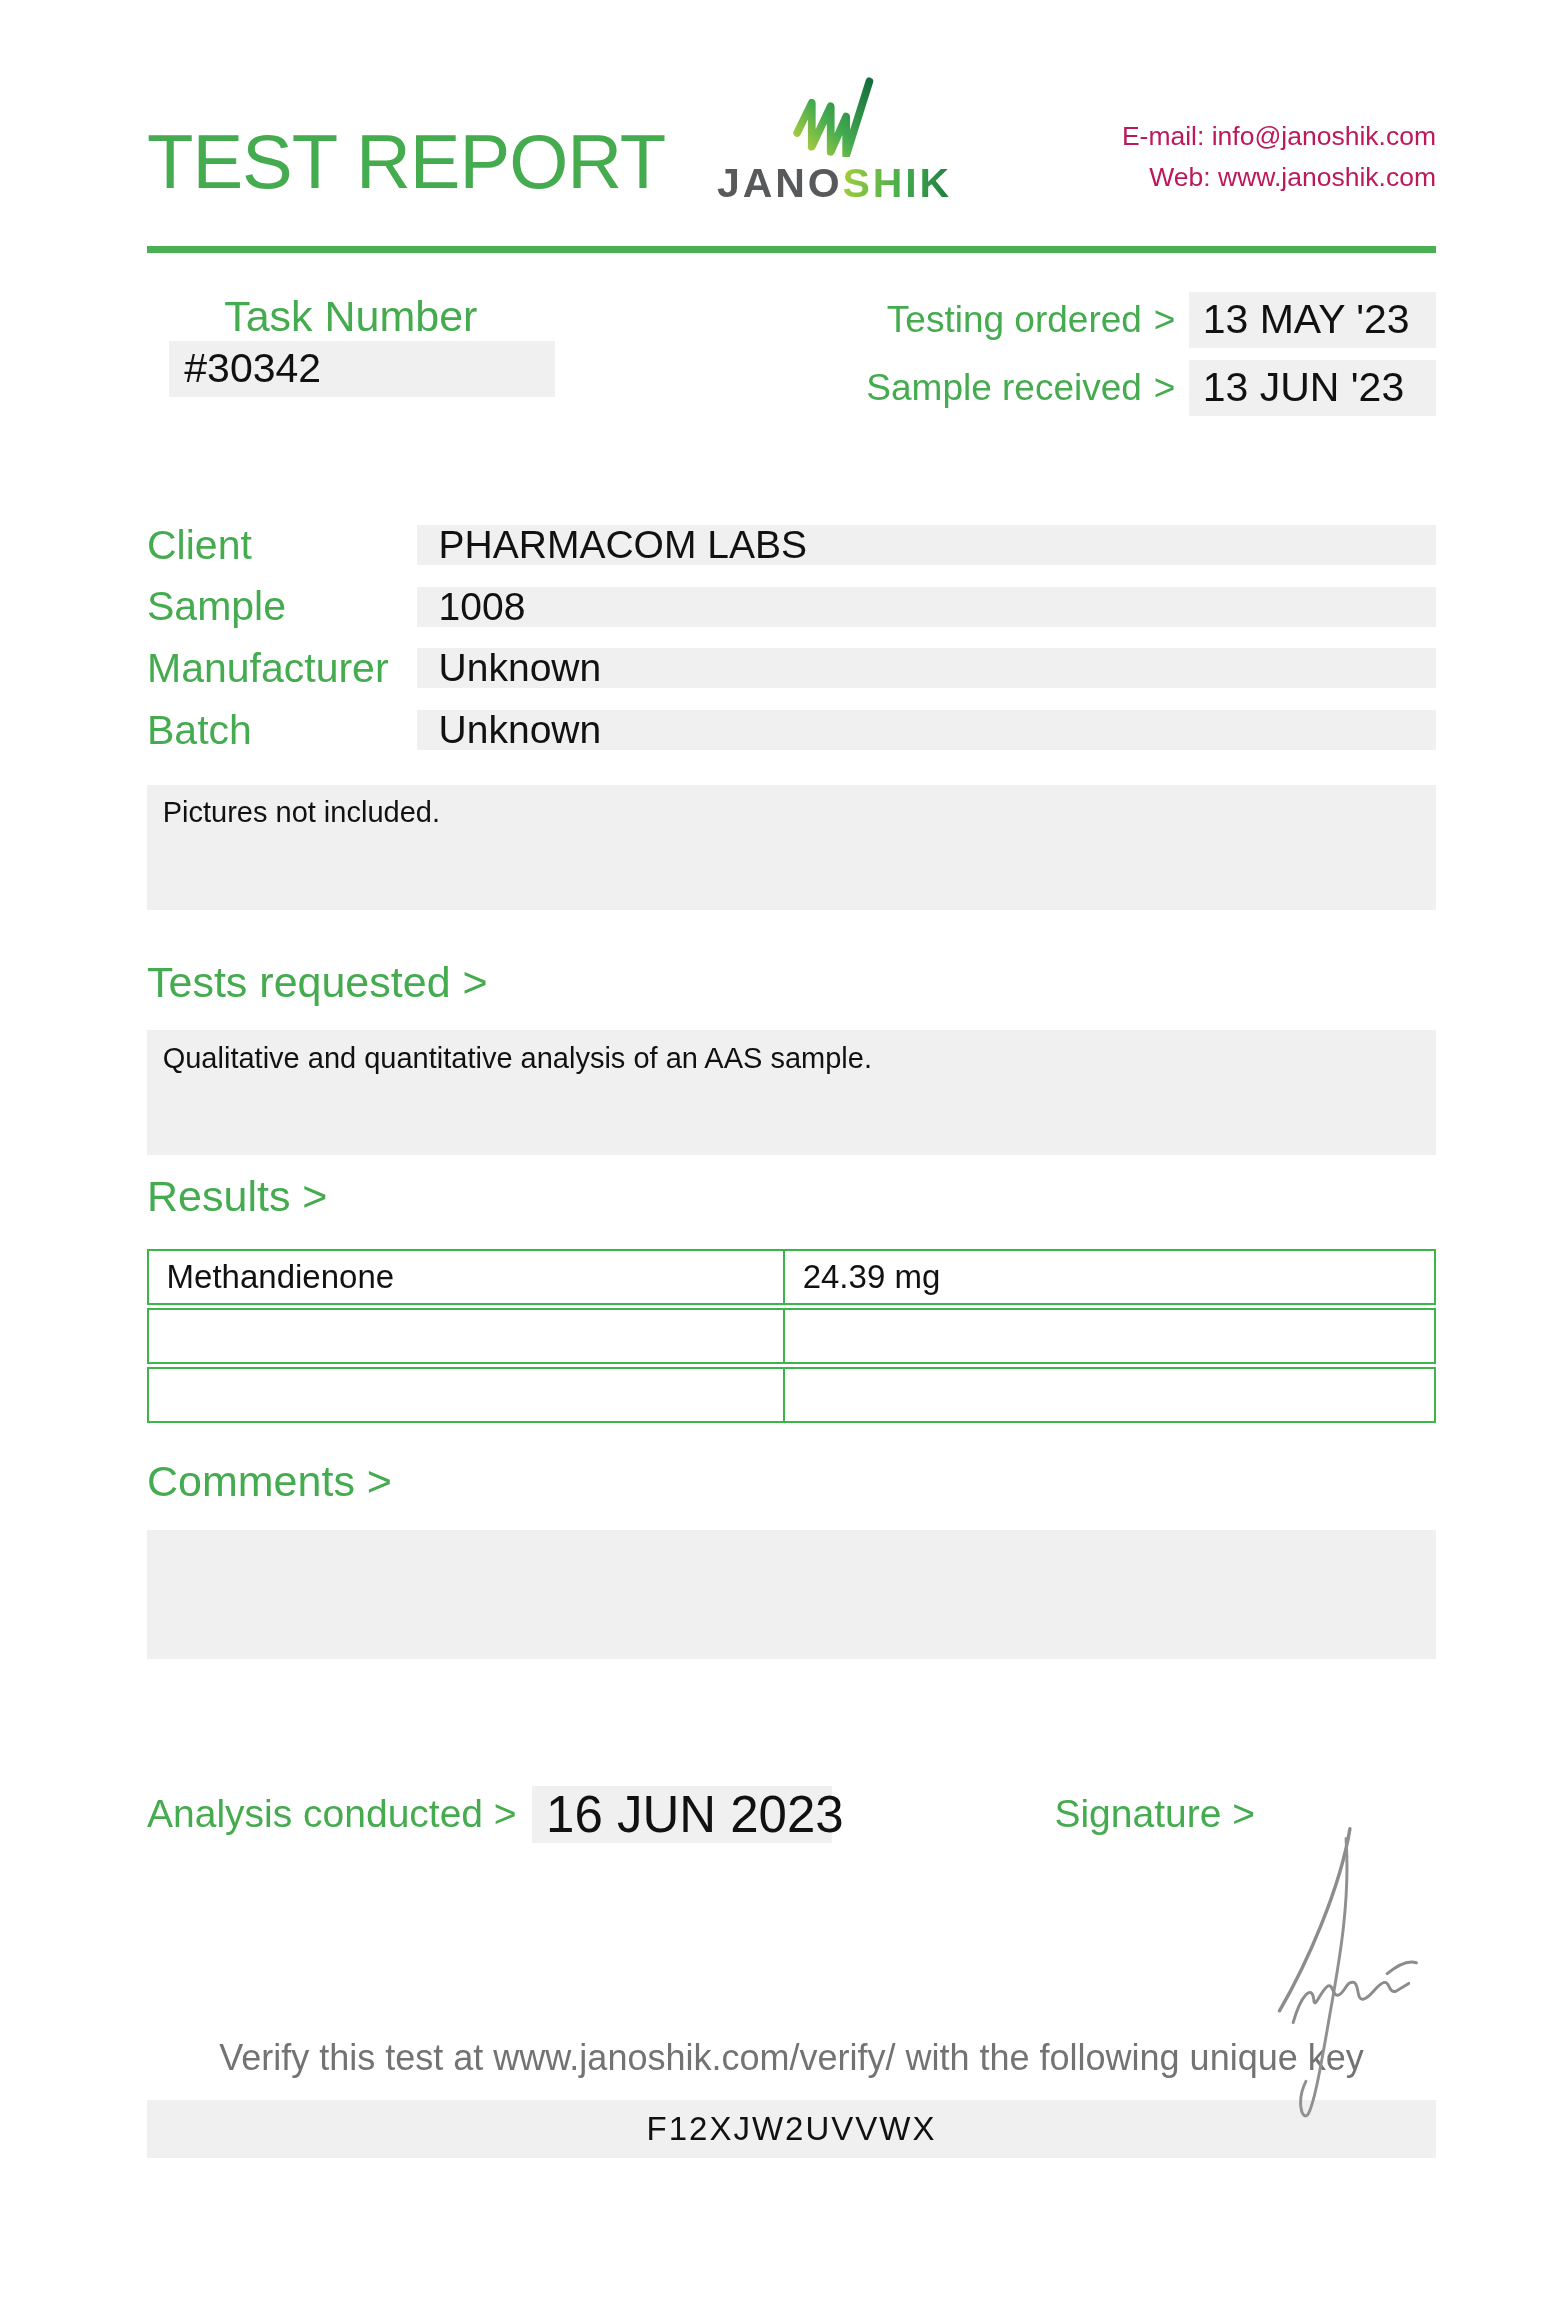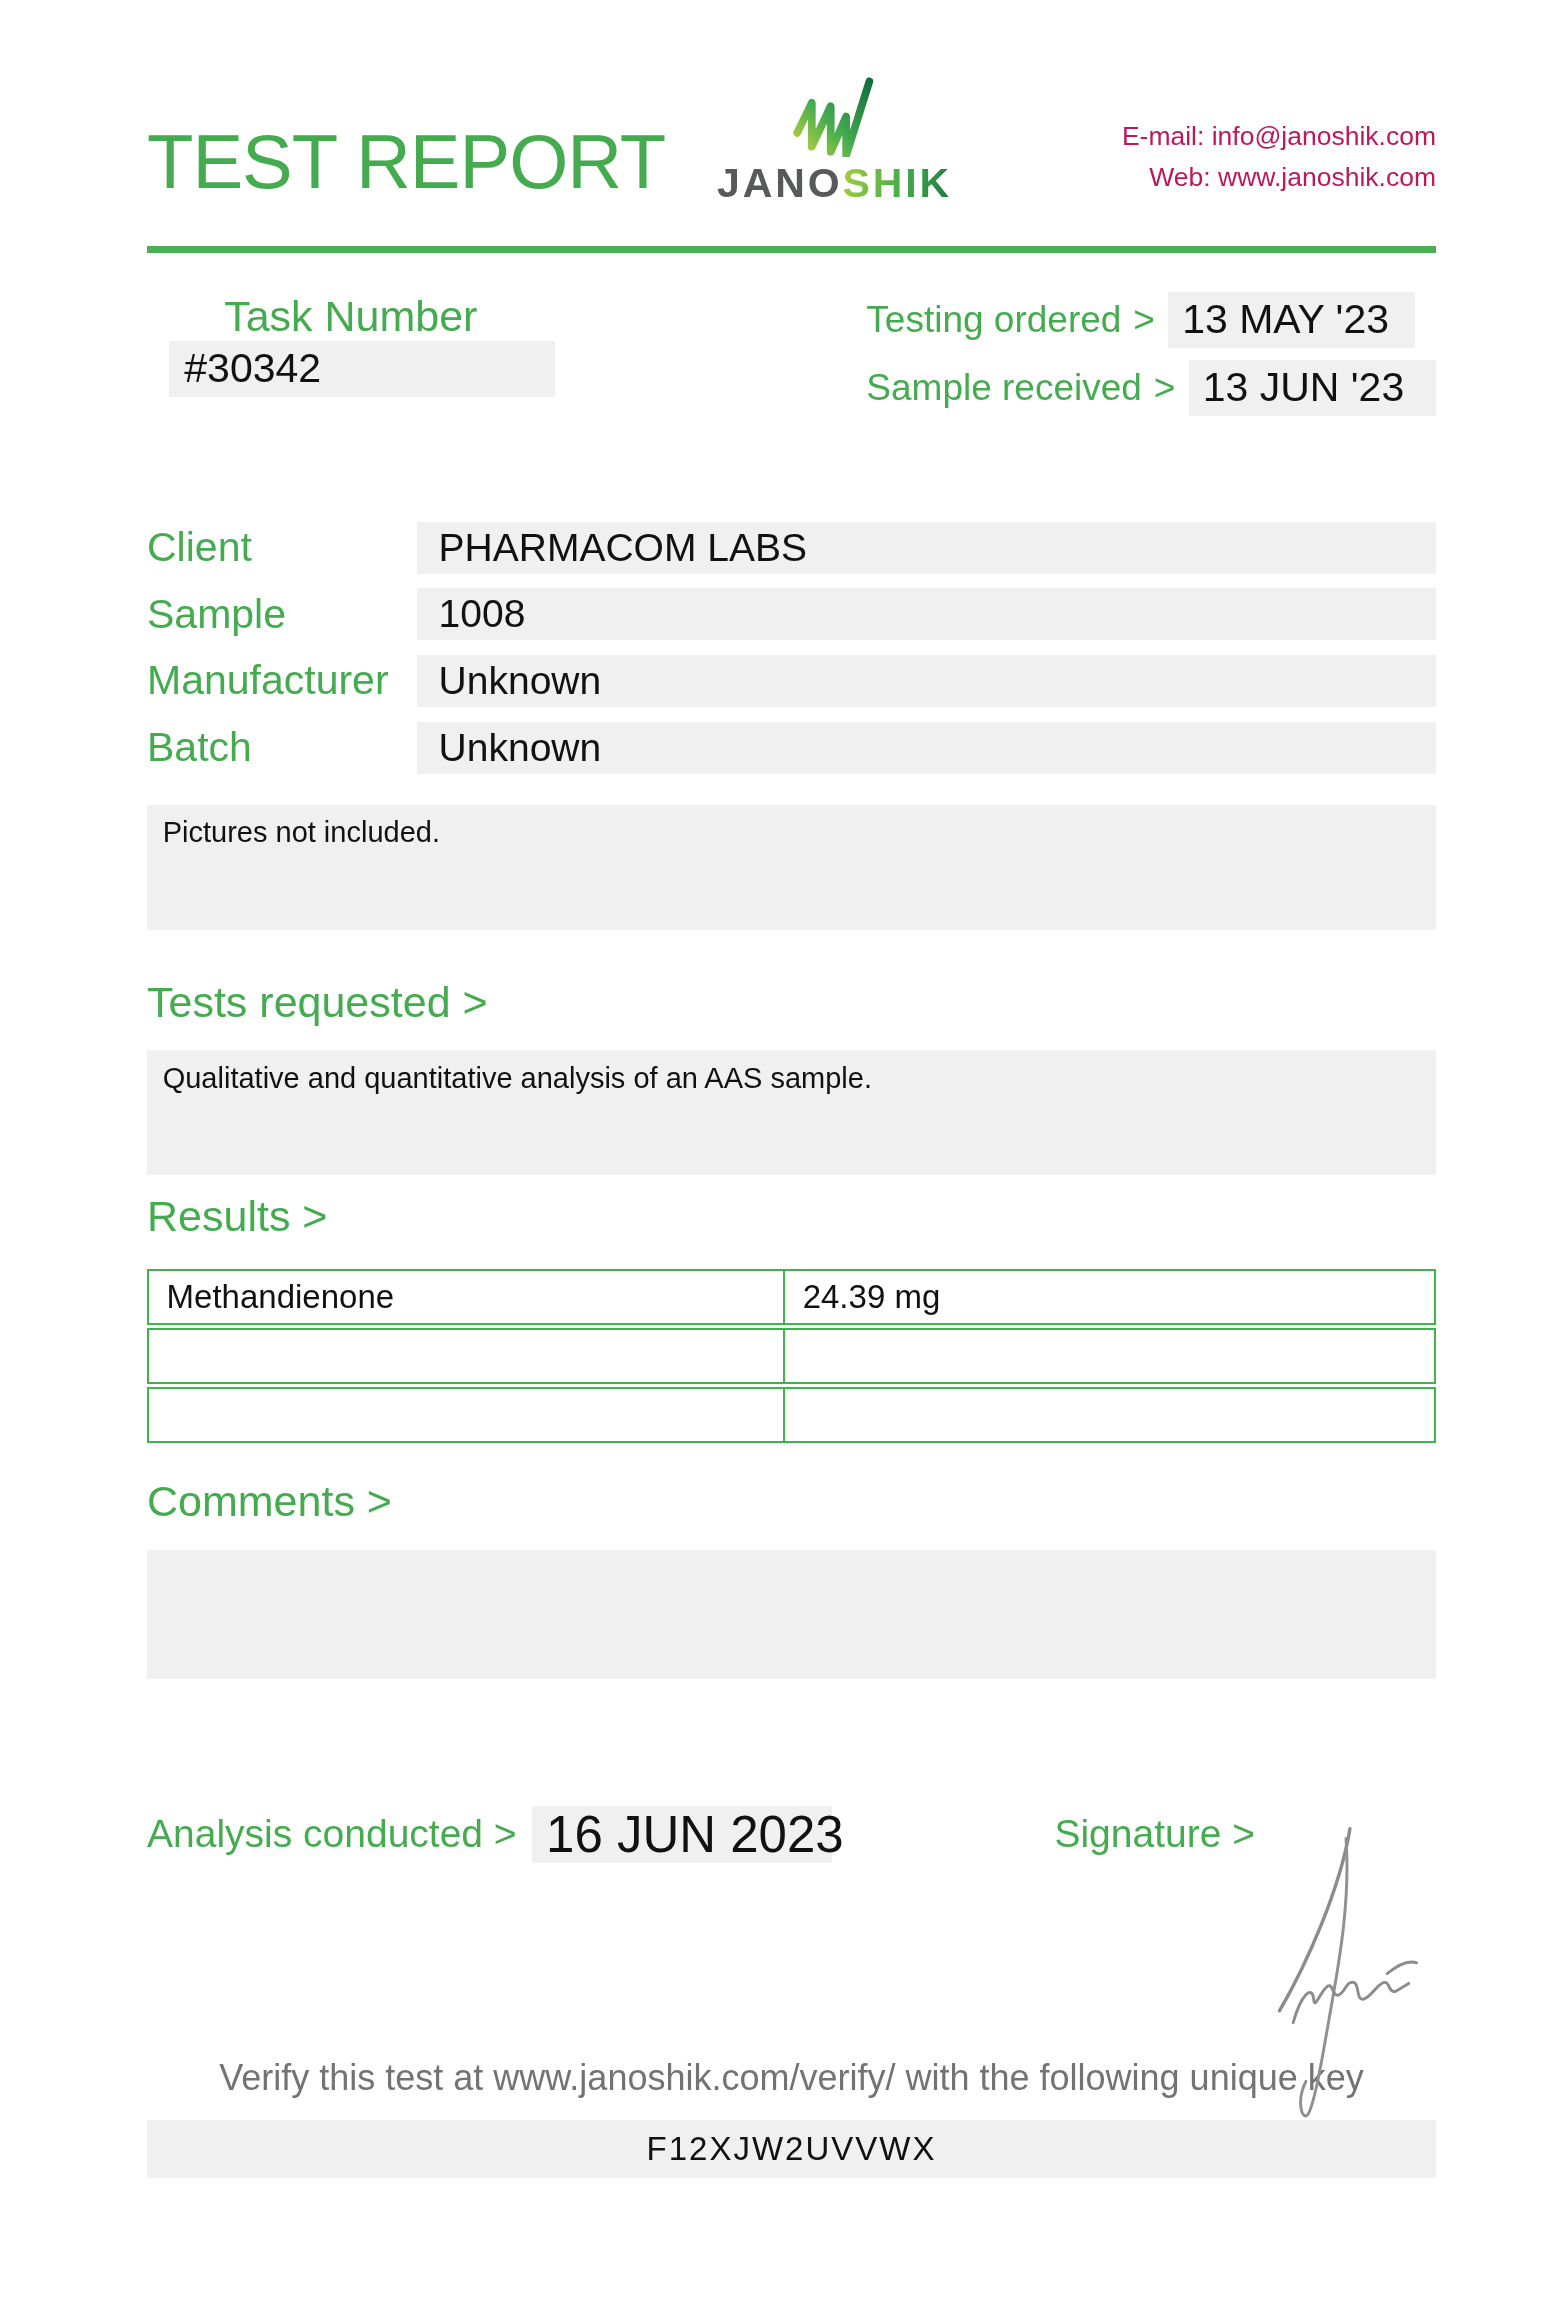--- a/index.html
+++ b/index.html
@@ -78,37 +78,37 @@
   .task-label { font-size: 43px; }
   .gray-box { background: #f0f0f0; }
   .task-box {
     width: 386px; height: 56px;
     margin-left: 21.6px;
     display: flex; align-items: center;
     padding-left: 15.7px;
     font-size: 41px;
   }
   .dates-col { display: flex; flex-direction: column; gap: 11.8px; }
-  .date-row { display: flex; align-items: center; justify-content: flex-start; }
+  .date-row { display: flex; align-items: center; justify-content: flex-end; }
   .date-label { font-size: 37px; white-space: nowrap; }
   .date-arrow { font-size: 37px; color: #44ab4f; margin: 0 13.7px 0 11.8px; }
   .date-box {
     width: 247px; height: 56px;
     display: flex; align-items: center;
     padding-left: 13.7px;
     font-size: 41px;
     white-space: nowrap;
   }
 
   
   .info-section { margin-top: 106px; }
   .info-row { display: flex; align-items: center; margin-bottom: 14.7px; }
   .info-label { width: 270px; font-size: 41px; flex: none; }
   .info-box {
-    flex: 1; height: 52px;
+    flex: 1; height: 40px;
     display: flex; align-items: center;
     padding-left: 21.6px;
     font-size: 39px;
   }
 
   
   .sec-heading { font-size: 43px; line-height: 1; color: #44ab4f; }
   .body-box {
     background: #f0f0f0;
     font-size: 29px;

